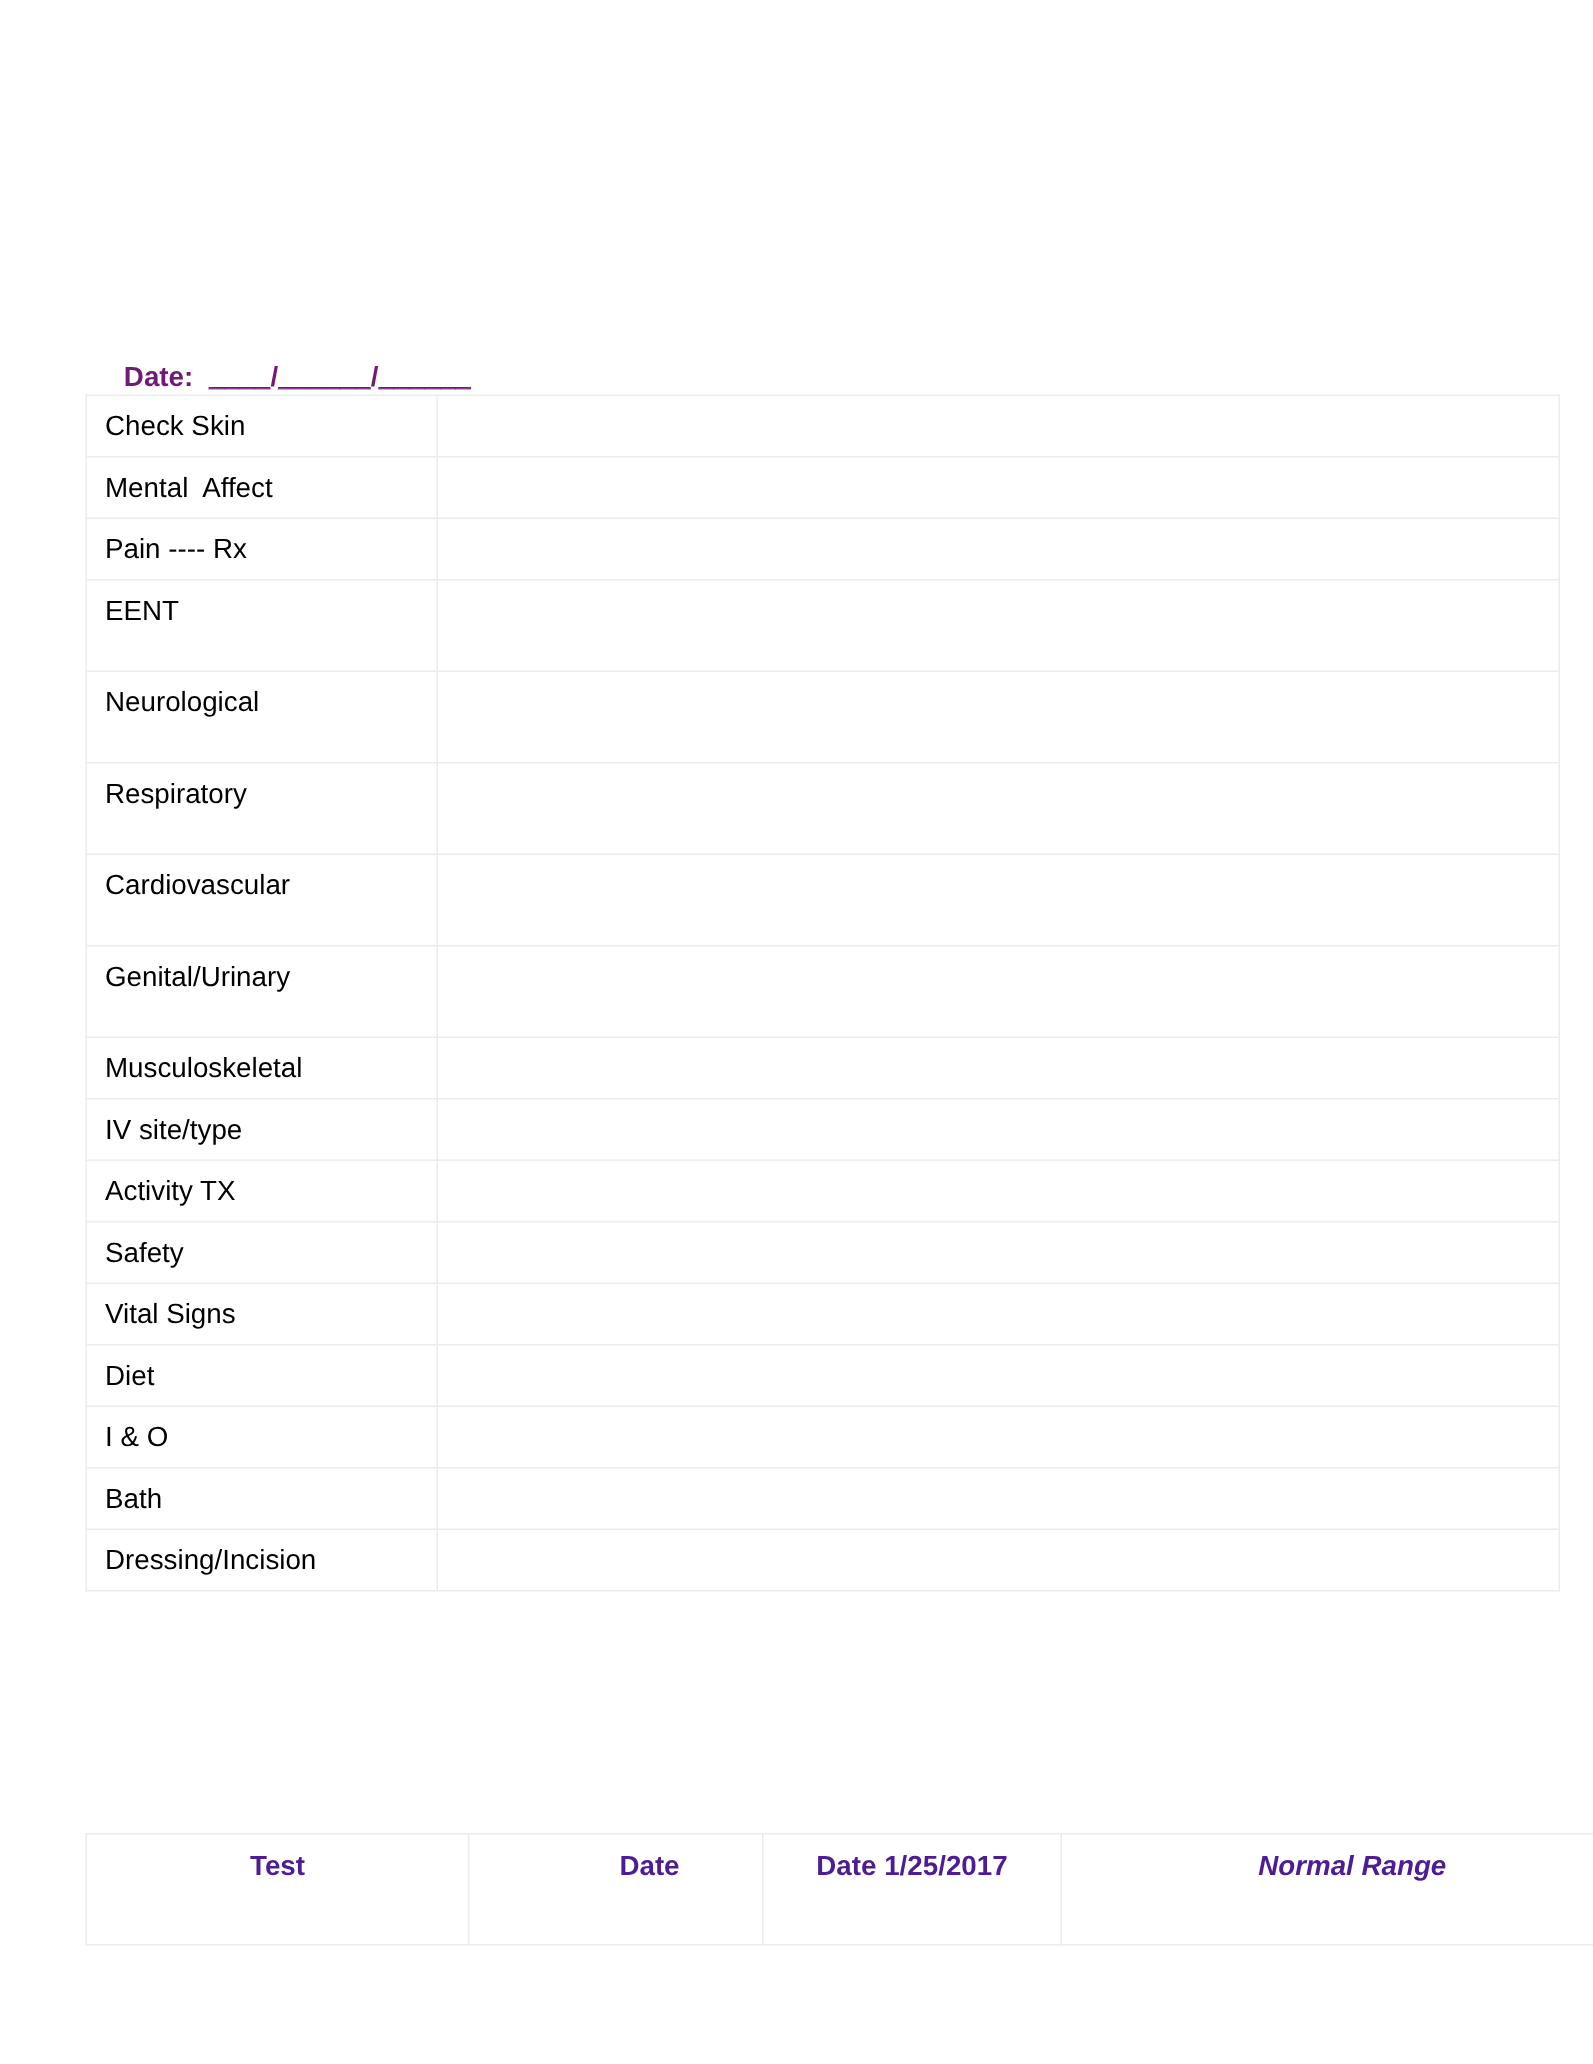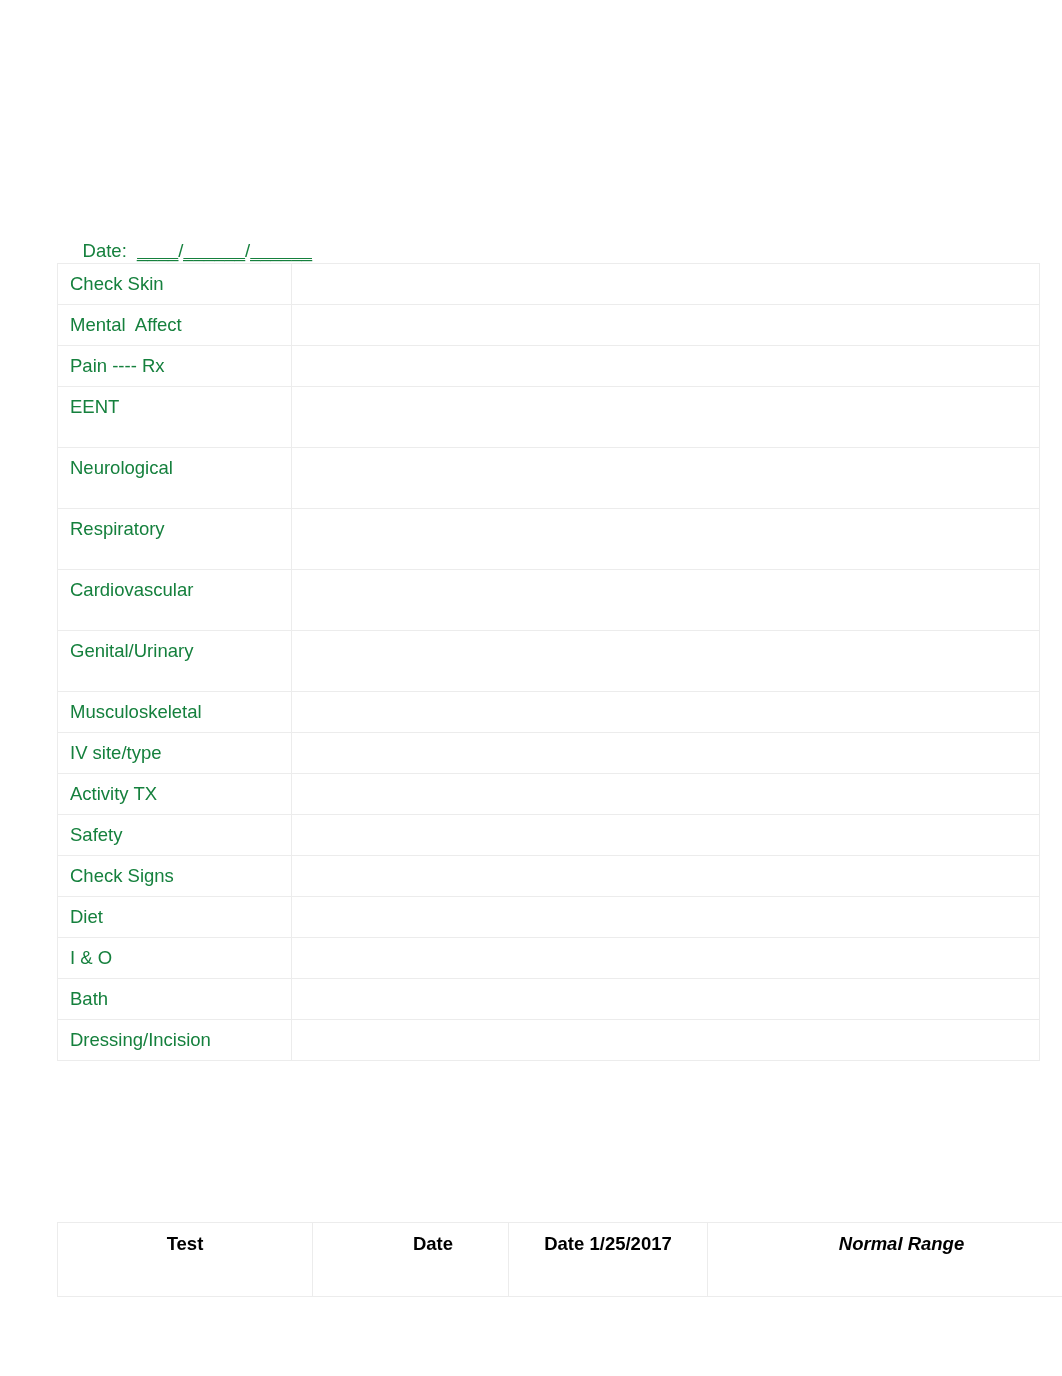--- a/index.html
+++ b/index.html
@@ -24,21 +24,22 @@
   }
 
   
   .date-line {
     position: absolute;
     left: 62px;
     top: 215px;
     font-size: 18.5px;
     line-height: 24px;
     white-space: pre;
-    color: #15803d;
+    color: #701a75;
+    font-weight: bold;
   }
   .date-blank {
     text-decoration: underline;
   }
 
   
   .assess-table {
     position: absolute;
     left: 57px;
     top: 263px;
@@ -51,21 +52,21 @@
     border: 1px solid #ececec;
     padding: 0;
     vertical-align: top;
     background: #ffffff;
   }
   .assess-table td.label {
     width: 221px;
     padding: 8px 0 8px 12px;
     font-size: 18.5px;
     line-height: 24px;
-    color: #15803d;
+    color: #000000;
     white-space: pre-wrap;
   }
   .assess-table td.entry {
     padding: 8px 10px;
   }
   .row-tall td.label,
   .row-tall td.entry { height: 44px; }
   .row-xtall td.label,
   .row-xtall td.entry { height: 58px; }
   .row-std td.label,
@@ -83,21 +84,21 @@
   }
   .lab-table td {
     border: 1px solid #ececec;
     background: #ffffff;
     height: 62px;
     vertical-align: top;
     padding-top: 10px;
     text-align: center;
     font-size: 18.5px;
     font-weight: bold;
-    color: #000000;
+    color: #4c1d95;
   }
   .col-test { width: 252px; }
   .col-date { width: 148px; padding-left: 46px; }
   .col-date2 { width: 196px; }
   .col-range { width: 385px; font-style: italic; }
 </style>
 </head>
 <body>
 
 <div id="page">
@@ -150,21 +151,21 @@
         </tr>
         <tr class="row-std">
           <td class="label">Activity TX</td>
           <td class="entry"></td>
         </tr>
         <tr class="row-std">
           <td class="label">Safety</td>
           <td class="entry"></td>
         </tr>
         <tr class="row-std">
-          <td class="label">Check Signs</td>
+          <td class="label">Vital Signs</td>
           <td class="entry"></td>
         </tr>
         <tr class="row-std">
           <td class="label">Diet</td>
           <td class="entry"></td>
         </tr>
         <tr class="row-std">
           <td class="label">I &amp; O</td>
           <td class="entry"></td>
         </tr>

